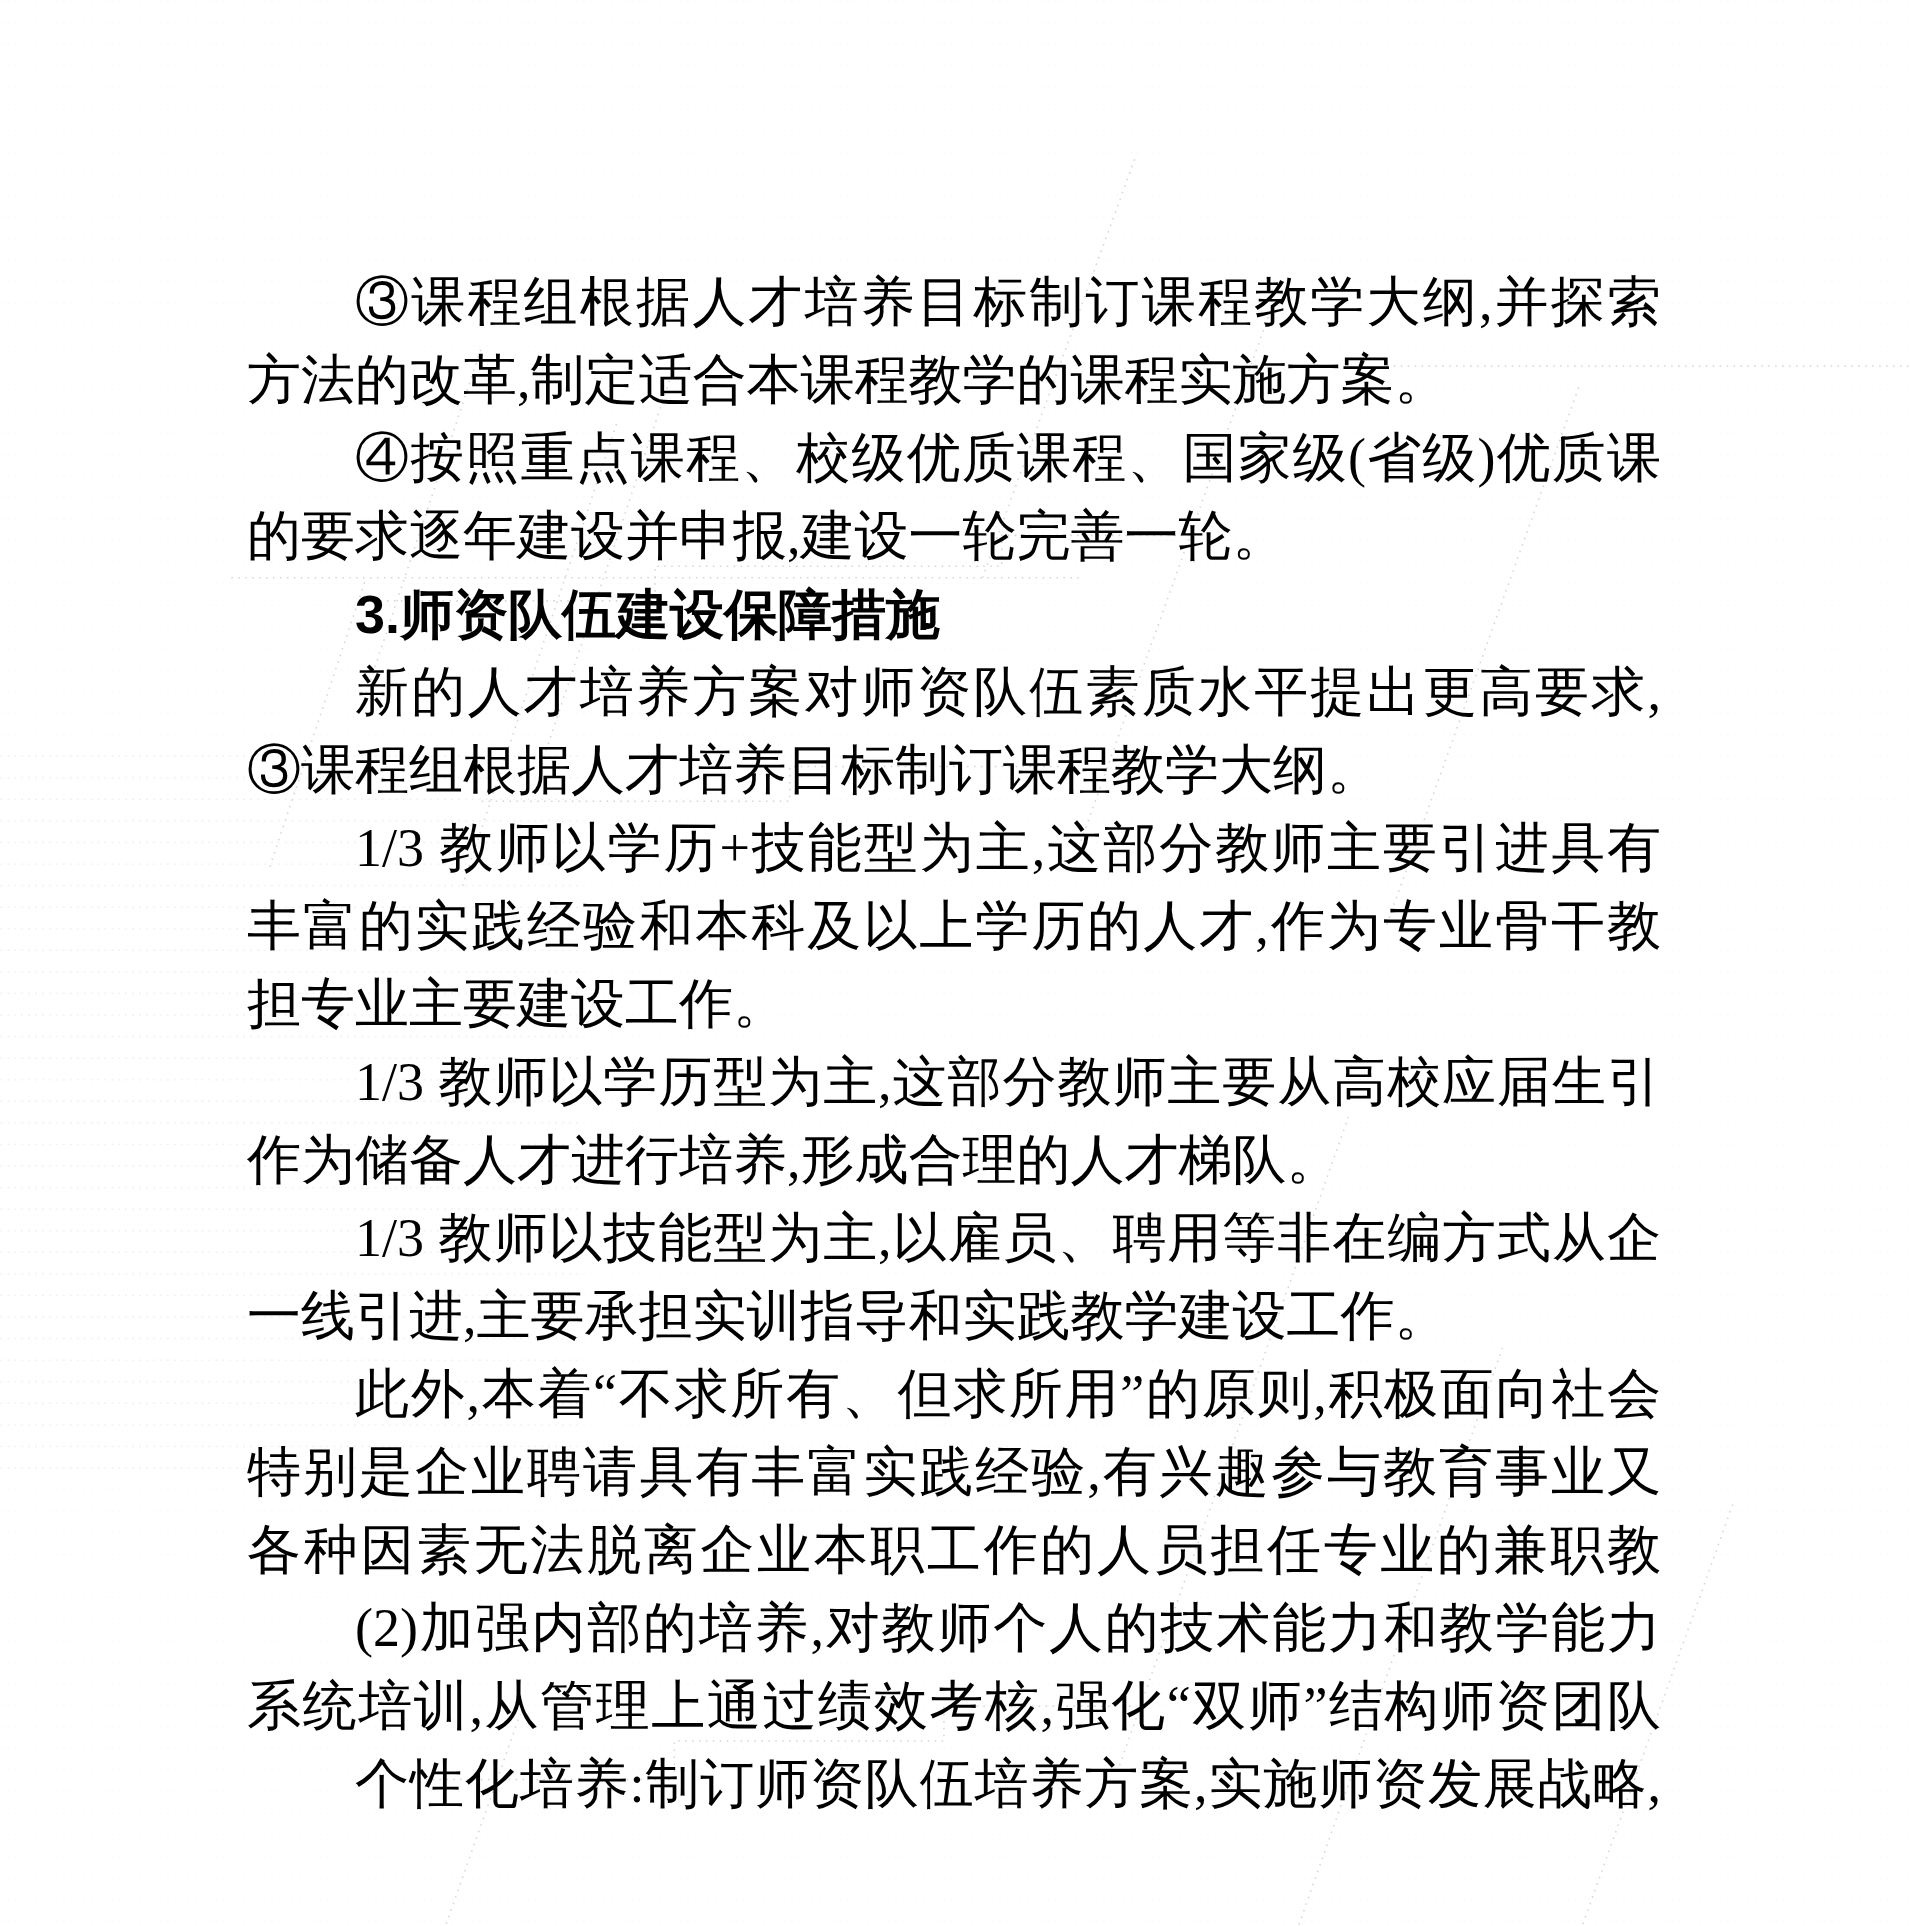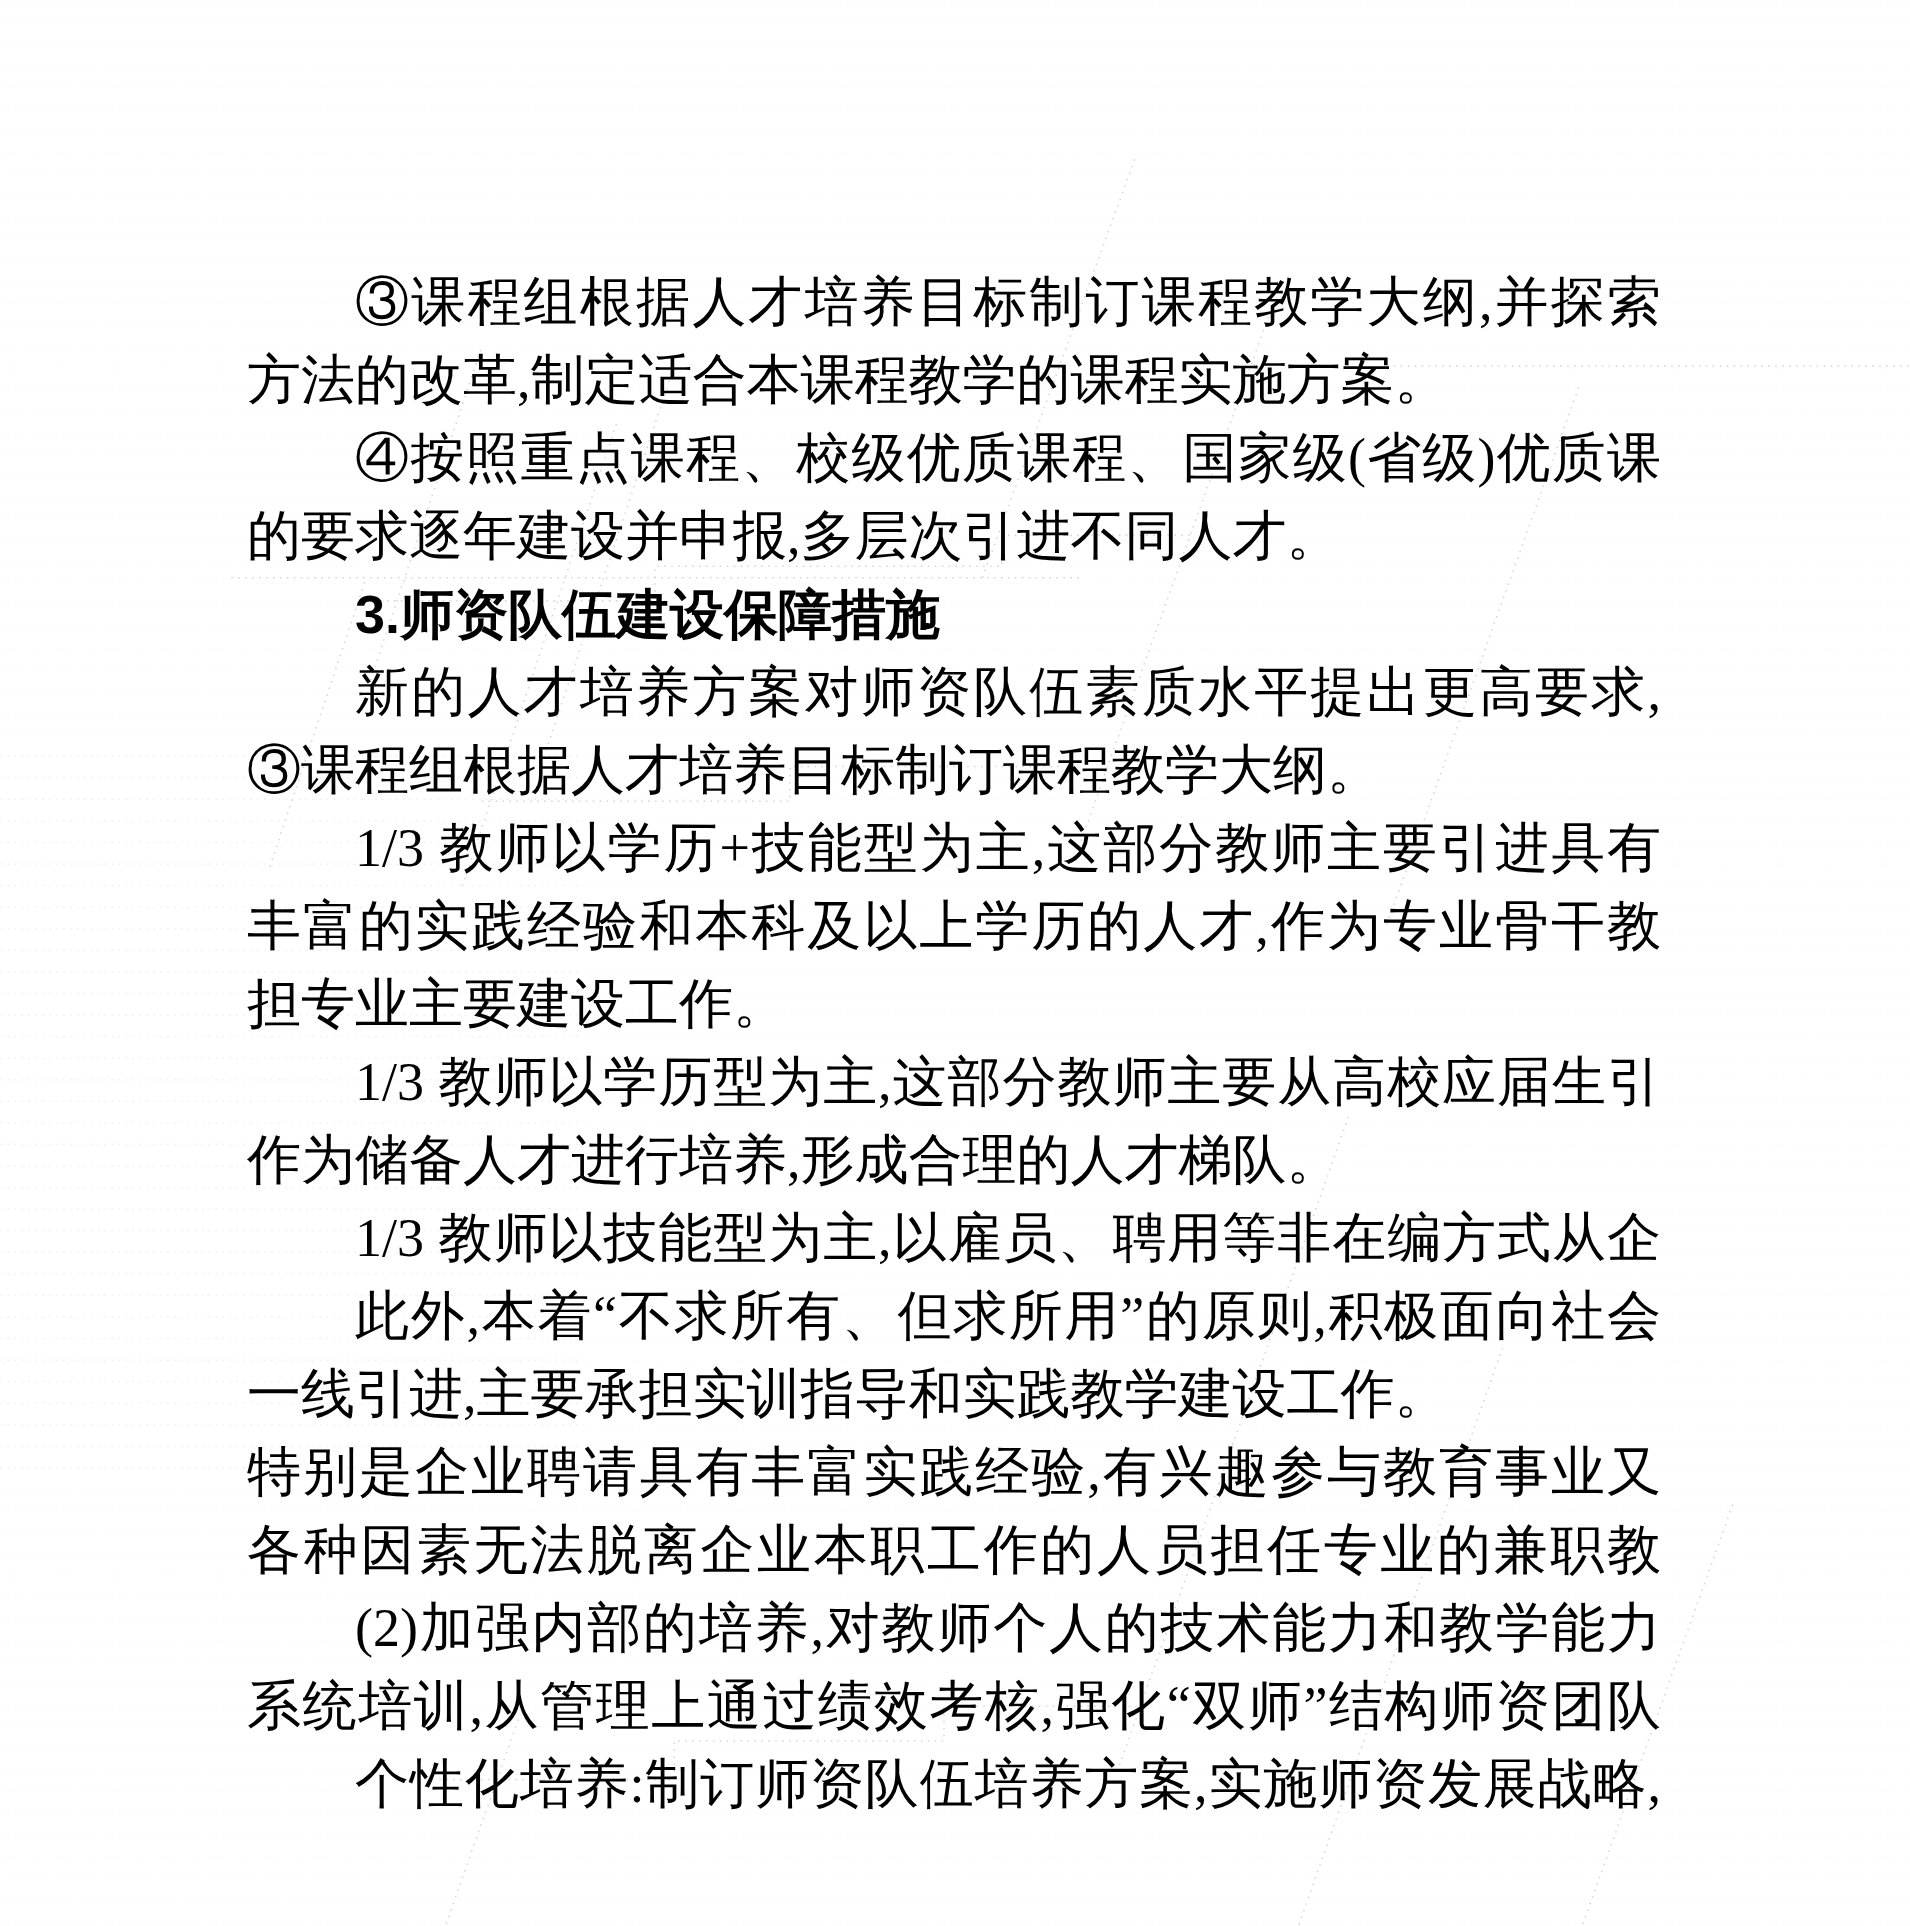--- a/index.html
+++ b/index.html
@@ -75,39 +75,39 @@
       <line x1="1050" y1="5300" x2="1350" y2="4450"></line>
       <line x1="700" y1="2250" x2="950" y2="1500"></line>
     </g>
   </svg>
 
   <div class="content">
     <div class="ln ind full">③课程组根据人才培养目标制订课程教学大纲,并探索教学</div>
     <div class="ln">方法的改革,制定适合本课程教学的课程实施方案。</div>
 
     <div class="ln ind full">④按照重点课程、校级优质课程、国家级(省级)优质课程</div>
-    <div class="ln">的要求逐年建设并申报,多层次引进不同人才。</div>
+    <div class="ln">的要求逐年建设并申报,建设一轮完善一轮。</div>
 
     <div class="ln ind hd">3.师资队伍建设保障措施</div>
 
     <div class="ln ind full">新的人才培养方案对师资队伍素质水平提出更高要求,因此</div>
     <div class="ln">③课程组根据人才培养目标制订课程教学大纲。</div>
 
 
     <div class="ln ind full">1/3 教师以学历+技能型为主,这部分教师主要引进具有较</div>
     <div class="ln full">丰富的实践经验和本科及以上学历的人才,作为专业骨干教师承</div>
     <div class="ln">担专业主要建设工作。</div>
 
     <div class="ln ind full">1/3 教师以学历型为主,这部分教师主要从高校应届生引进,</div>
     <div class="ln">作为储备人才进行培养,形成合理的人才梯队。</div>
 
     <div class="ln ind full">1/3 教师以技能型为主,以雇员、聘用等非在编方式从企业</div>
+    <div class="ln">一线引进,主要承担实训指导和实践教学建设工作。</div>
+
     <div class="ln ind full">此外,本着“不求所有、但求所用”的原则,积极面向社会</div>
-
-    <div class="ln">一线引进,主要承担实训指导和实践教学建设工作。</div>
     <div class="ln full">特别是企业聘请具有丰富实践经验,有兴趣参与教育事业又由于</div>
     <div class="ln">各种因素无法脱离企业本职工作的人员担任专业的兼职教师。</div>
 
     <div class="ln ind full">(2)加强内部的培养,对教师个人的技术能力和教学能力</div>
     <div class="ln full">系统培训,从管理上通过绩效考核,强化“双师”结构师资团队</div>
 
     <div class="ln ind full">个性化培养:制订师资队伍培养方案,实施师资发展战略,</div>
 
   </div>
 

